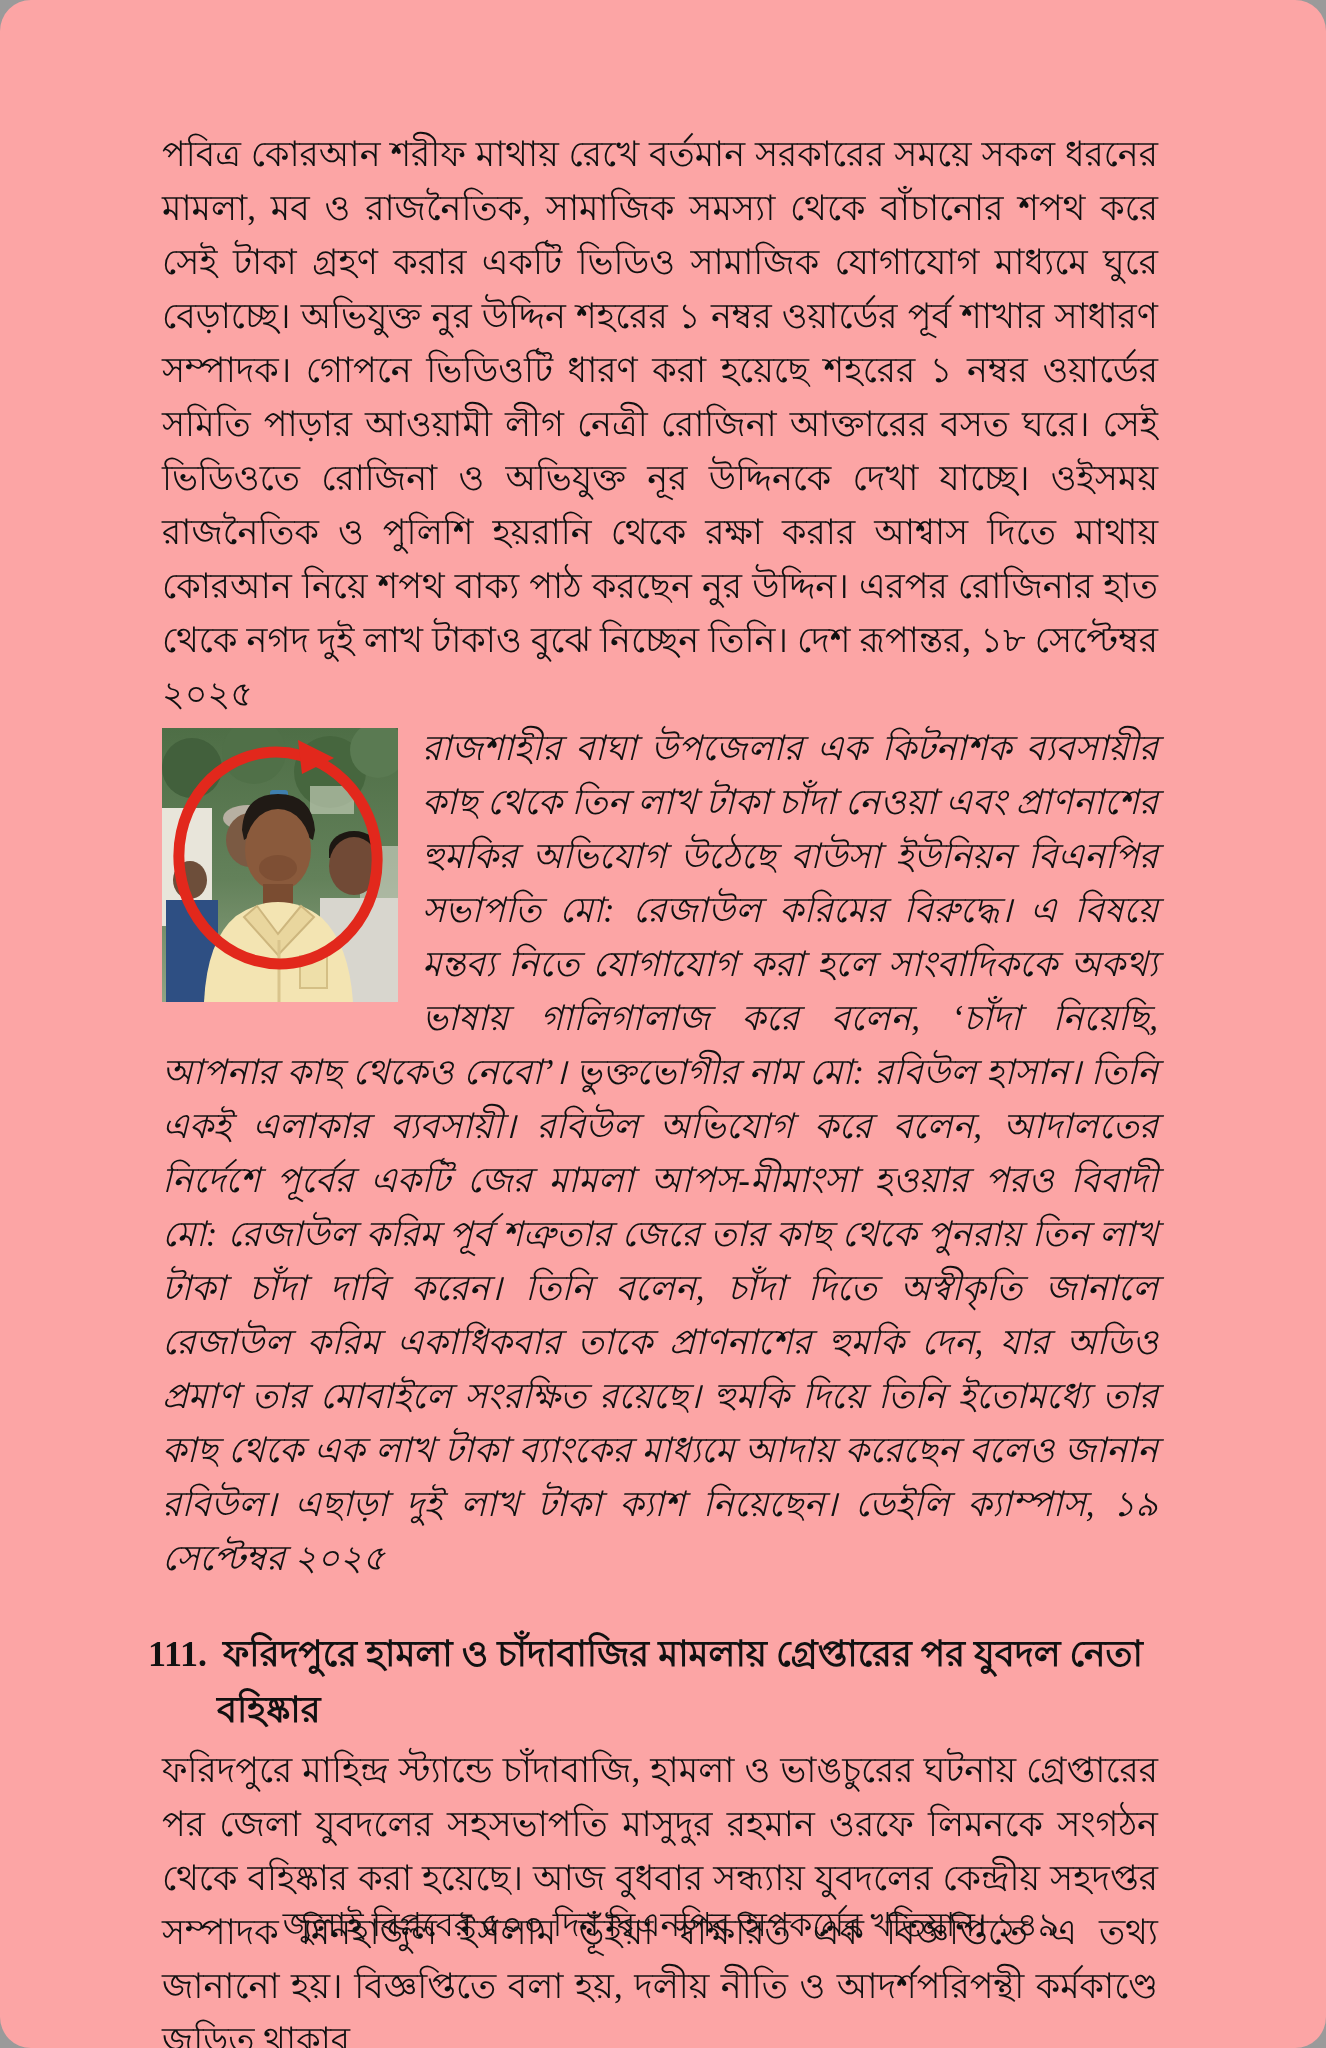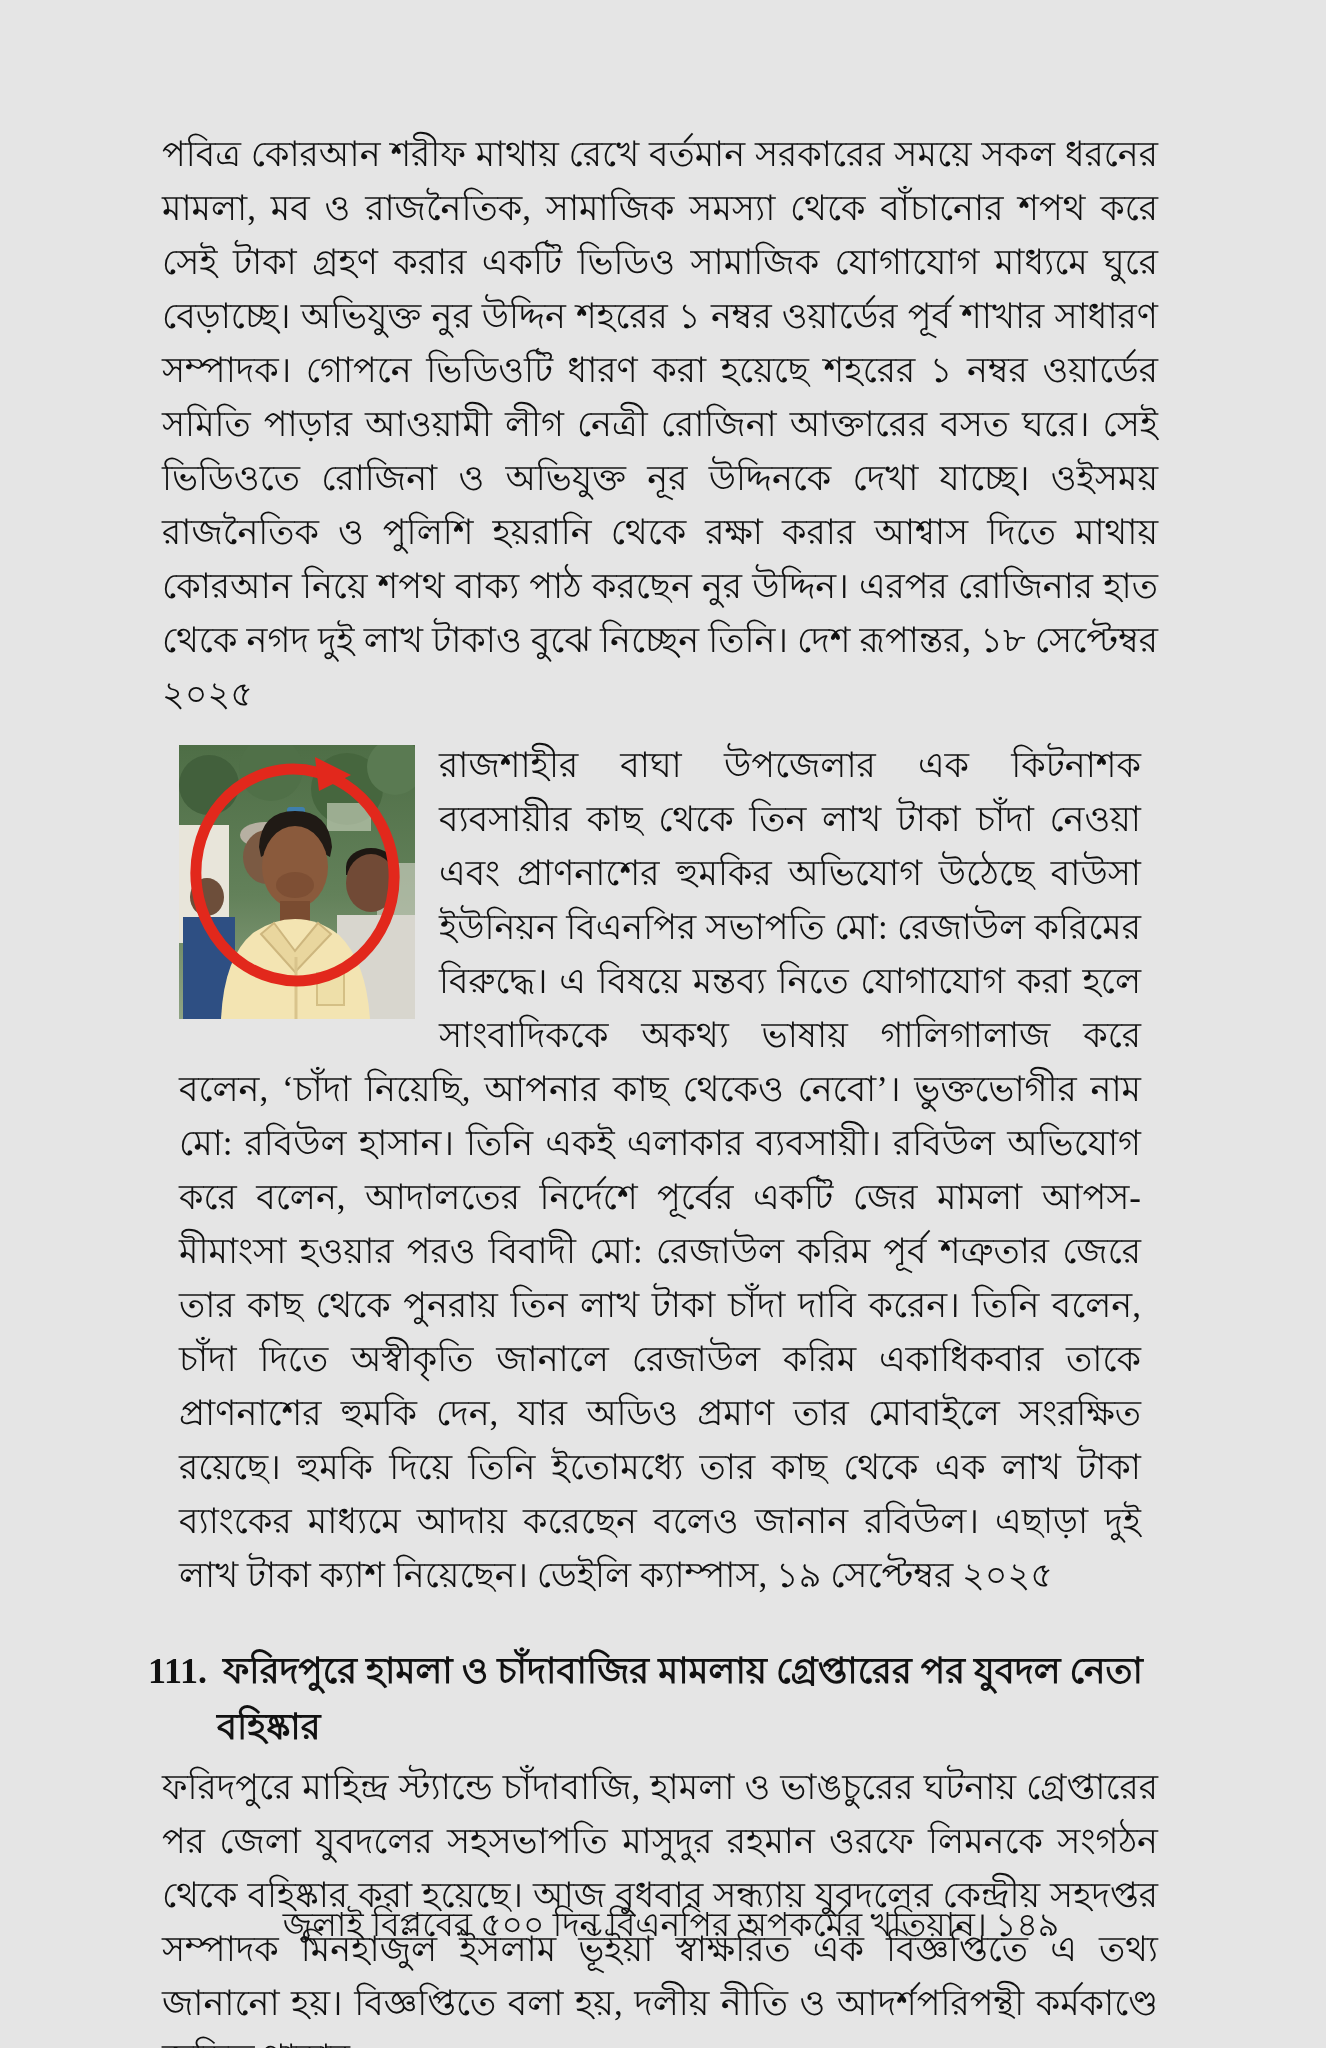--- a/index.html
+++ b/index.html
@@ -1,24 +1,25 @@
 <!DOCTYPE html>
 <html><head>
 <meta charset="utf-8">
 <style>
   html,body{margin:0;padding:0;background:#9a9a9a;}
   .page{
     position:relative;
     width:1326px;height:2048px;
     margin:0 auto;
-    background:#e5e5e5;
+    background:#fca5a5;
     color:#111111;
     font-family:"Liberation Serif","DejaVu Sans",serif;
     overflow:hidden;
     box-sizing:border-box;
+    border-radius:31px;
   }
   .content{
     position:absolute;
     left:162px;top:128px;
     width:996px;
   }
   .para{
     margin:0;
     font-size:35px;
     line-height:54px;
@@ -29,25 +30,26 @@
     margin:34px 0 14px 0;
     font-size:36px;
     font-weight:bold;
     line-height:56px;
     padding-left:55px;
     text-indent:-69px;
     text-align:left;
   }
   .heading .num{margin-right:16px;}
   .section-body{
-    margin:17px;
+    margin:0;
     font-size:35px;
     line-height:54px;
     text-align:justify;
     text-justify:inter-word;
+    font-style:italic;
   }
   .photo-wrap{
     float:left;
     width:236px;height:274px;
     margin:6px 24px 4px 0;
     display:block;
     line-height:0;
   }
   .photo-wrap svg{display:block;}
   .heading-185{margin-top:40px;margin-bottom:6px;}

